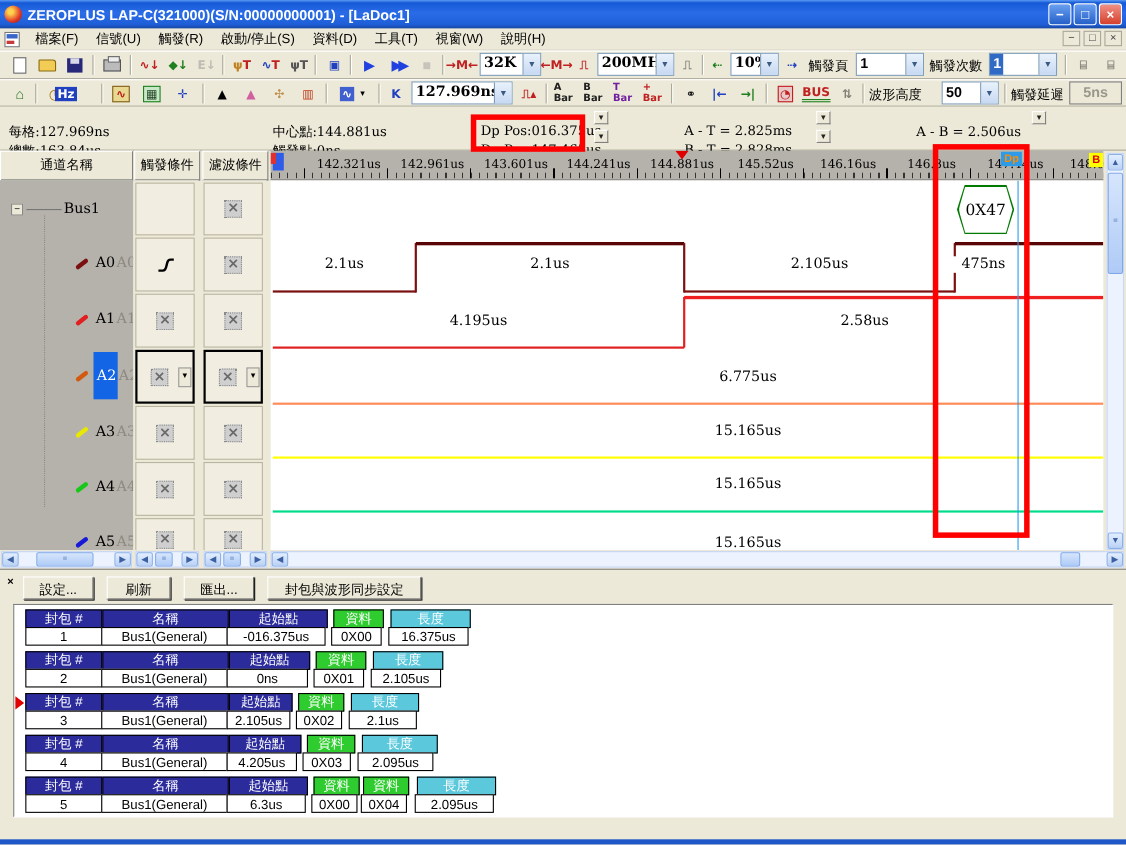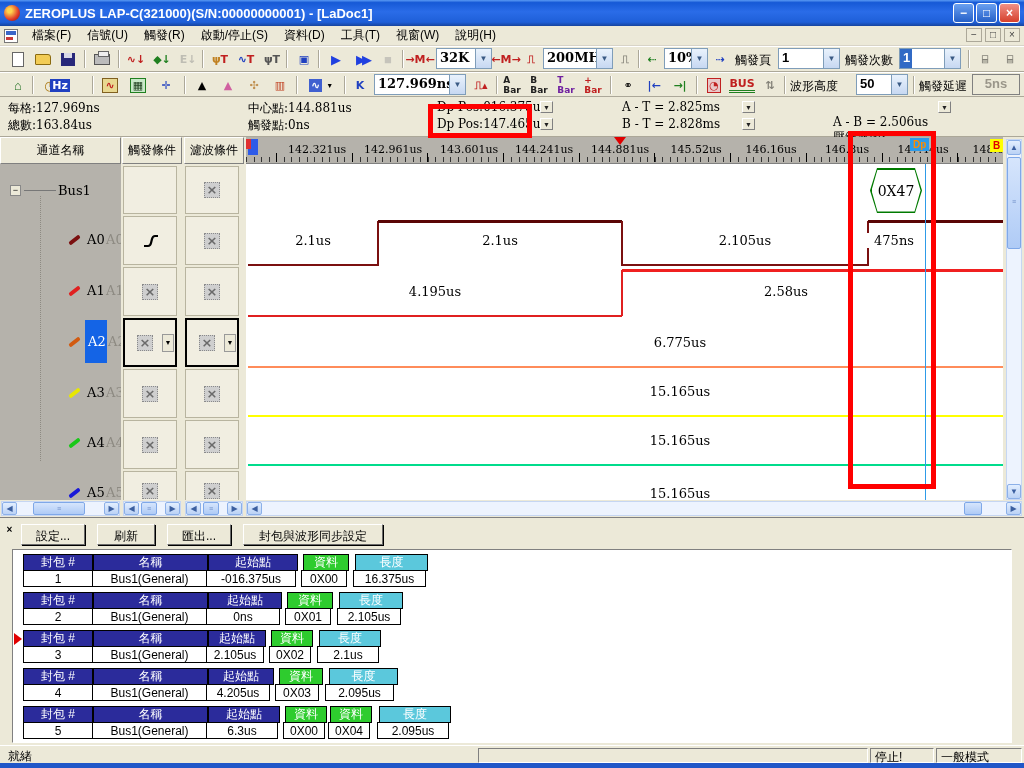--- a/index.html
+++ b/index.html
@@ -48,21 +48,21 @@
   .folder-ic { width:16px; height:11px; background:#F2CC55; border:1px solid #8A6A10; border-radius:1px 3px 1px 1px; }
   .save-ic { width:14px; height:13px; background:#28287A; position:relative; }
   .save-ic:before { content:""; position:absolute; left:3px; top:0; width:8px; height:5px; background:#D8D8E8; }
   .print-ic { width:16px; height:11px; background:#BBB; border:1px solid #555; position:relative; }
   .print-ic:before { content:""; position:absolute; left:3px; top:-4px; width:9px; height:4px; background:#EEE; border:1px solid #666; }
   .wave-ic { font:bold 11px "DejaVu Sans", sans-serif; }
   .disabled { opacity:.45; filter:grayscale(1); }
 
   
   .infobar { left:0; top:97px; width:1024px; height:40px; background:#ECE9D8; border-bottom:1px solid #ACA899; }
-  .info-txt { position:absolute; font:12px "DejaVu Serif", serif; white-space:nowrap; }
+  .info-txt { position:absolute; font:12px "DejaVu Serif", serif; white-space:nowrap;margin-top:12px; }
   .mini-dd { position:absolute; width:13px; height:12px; background:#ECE9D8; border:1px solid;
     border-color:#fff #808080 #808080 #fff; font-size:7px; color:#222; text-align:center; line-height:11px; }
 
   
   .hdr-cell { position:absolute; top:137px; height:27px; background:#ECE9D8; border:1px solid;
     border-color:#fff #808080 #808080 #fff; font-size:12px; display:flex; align-items:center; justify-content:center; }
   .chan-panel { left:0; top:164px; width:121px; height:336px; background:#B5B2AB; overflow:hidden; }
   .chan-name { position:absolute; font:13px "DejaVu Serif", serif; color:#000; }
   .chan-sub { position:absolute; font:13px "DejaVu Serif", serif; color:#8D8A82; }
   .pen { position:absolute; width:13px; height:4px; border-radius:2px; transform:rotate(-38deg); }
@@ -377,21 +377,21 @@
     <span class="info-txt" style="left:248px;top:3px">中心點:144.881us</span>
     <span class="info-txt" style="left:248px;top:20px">觸發點:0ns</span>
     <span class="info-txt" style="left:437px;top:3px">Dp Pos:016.375us</span>
     <span class="info-txt" style="left:437px;top:20px">Dp Pos:147.465us</span>
     <div class="mini-dd" style="left:540px;top:4px">▼</div>
     <div class="mini-dd" style="left:540px;top:21px">▼</div>
     <span class="info-txt" style="left:622px;top:3px">A - T = 2.825ms</span>
     <span class="info-txt" style="left:622px;top:20px">B - T = 2.828ms</span>
     <div class="mini-dd" style="left:742px;top:4px">▼</div>
     <div class="mini-dd" style="left:742px;top:21px">▼</div>
-    <span class="info-txt" style="left:833px;top:18px">A - B = 2.506us</span>
+    <span class="info-txt" style="left:833px;top:4px">A - B = 2.506us</span>
     <span class="info-txt" style="left:833px;top:32px">壓縮率:否</span>
     <div class="mini-dd" style="left:938px;top:4px">▼</div>
   </div>
 
   <div class="hdr-cell" style="left:0;width:121px">通道名稱</div>
   <div class="hdr-cell" style="left:122px;width:60px">觸發條件</div>
   <div class="hdr-cell" style="left:184px;width:60px">濾波條件</div>
 
   <div class="abs ruler">
     <div class="ticks-minor"></div>
@@ -671,24 +671,18 @@
           <div class="pcell gap" style="width:3px"></div>
           <div class="pcell pv" style="width:42px">0X04</div>
           <div class="pcell gap" style="width:7px"></div>
           <div class="pcell pv" style="width:72px">2.095us</div>
         </div>
       </div>
 
     </div>
   </div>
 
-  <div class="abs statusbar">
-    <span class="abs" style="left:8px;top:2px">就緒</span>
-    <div class="sunken" style="left:478px;width:390px"></div>
-    <div class="sunken" style="left:870px;width:64px">停止!</div>
-    <div class="sunken" style="left:936px;width:86px">一般模式</div>
-  </div>
   <div class="abs bluestrip"></div>
 
   <div class="redbox" style="left:428px;top:104px;width:104px;height:34px"></div>
   <div class="redbox" style="left:848px;top:131px;width:88px;height:358px"></div>
 
 </div>
 
 </body></html>

